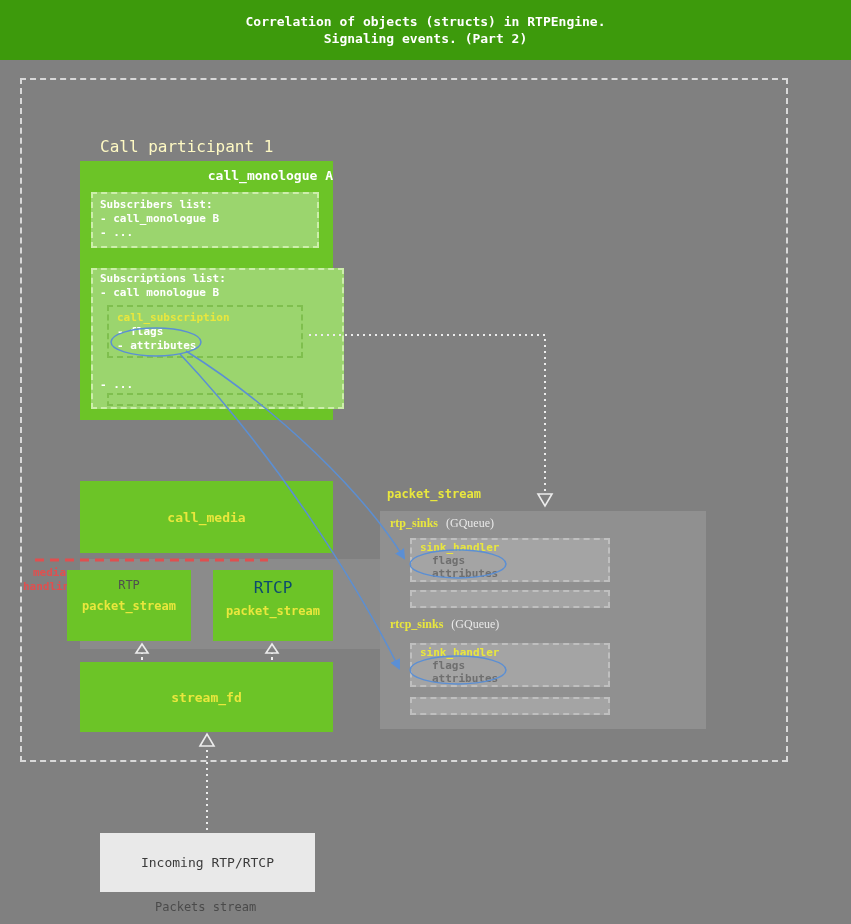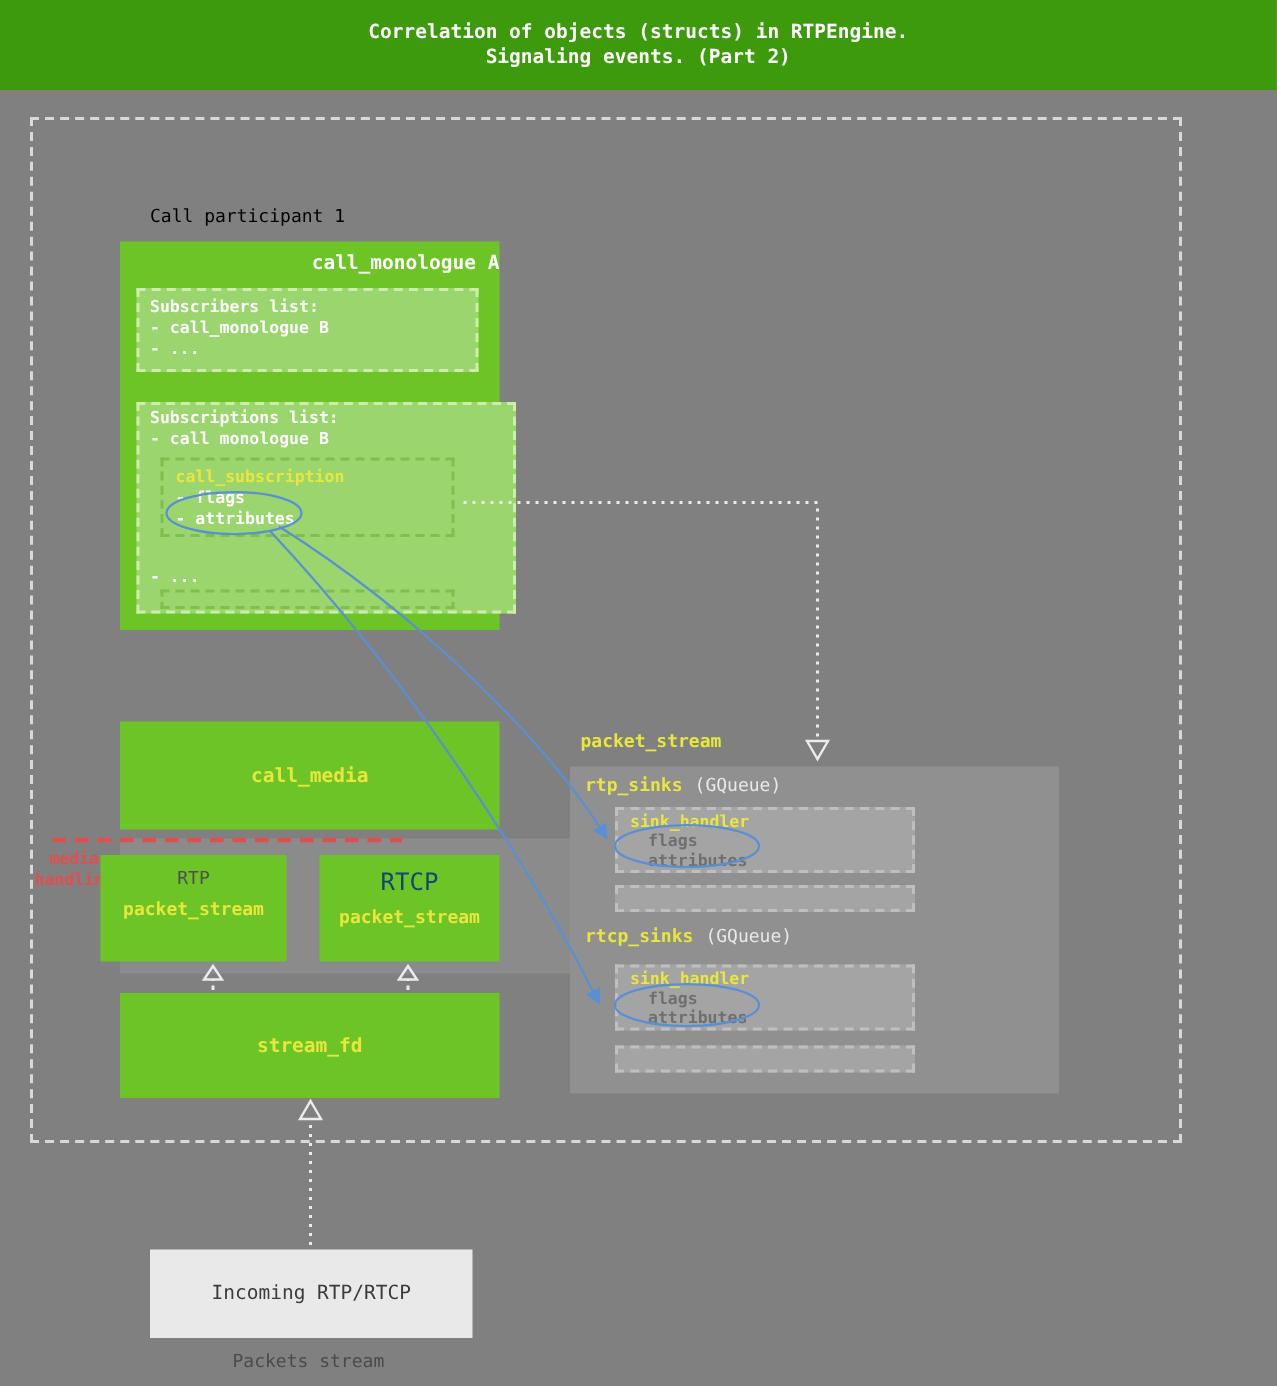--- a/index.html
+++ b/index.html
@@ -26,25 +26,25 @@
   .inner-green { position:absolute; background:#9bd56e; border:2px dashed #cdeeab;
     color:#ffffff; font-size:11px; font-weight:bold; line-height:14px; }
   .inner-green.dark-dash { border-color:#7fbf4e; }
   .flexc { display:flex; align-items:center; justify-content:center; }
   .btitle { font-weight:bold; font-size:13px; }
   
   .rpanel { position:absolute; left:380px; top:511px; width:326px; height:218px; background:#909090; }
   .sink-box { position:absolute; width:200px; height:44px; background:#a4a4a4;
     border:2px dashed #bfbfbf; font-size:11px; font-weight:bold; line-height:13px; }
   .sink-empty { position:absolute; width:200px; height:18px; background:#a4a4a4; border:2px dashed #bfbfbf; }
-  .sink-row { position:absolute; font-size:12px; font-weight:bold; white-space:nowrap; }
+  .sink-row { position:absolute; font-size:12px; font-weight:bold; white-space:nowrap;font-family:Liberation Serif, serif; }
   .sink-type { color:#e9e9e9; font-weight:normal; margin-left:8px; }
   .dimtext { color:#6f6f6f; }
   
-  .participant { position:absolute; left:100px; top:137px; color:#000000; font-size:12px; }
+  .participant { position:absolute; left:100px; top:137px; color:#fef9c3; font-size:16px; }
   .media-label { position:absolute; left:23px; top:566px; color:#e04f4f; font-size:11px; font-weight:bold; line-height:14px;text-align:center; }
   .incoming { position:absolute; left:100px; top:833px; width:215px; height:59px; background:#e9e9e9;
     color:#3b3b3b; font-size:13px; }
   .packets-label { position:absolute; left:155px; top:900px; color:#4a4a4a; font-size:12px; }
   .rpanel-title { position:absolute; left:387px; top:487px; font-size:12px; font-weight:bold; }
   .overlay { position:absolute; left:0; top:0; z-index:6; pointer-events:none; }
 </style>
 </head>
 <body>
 

